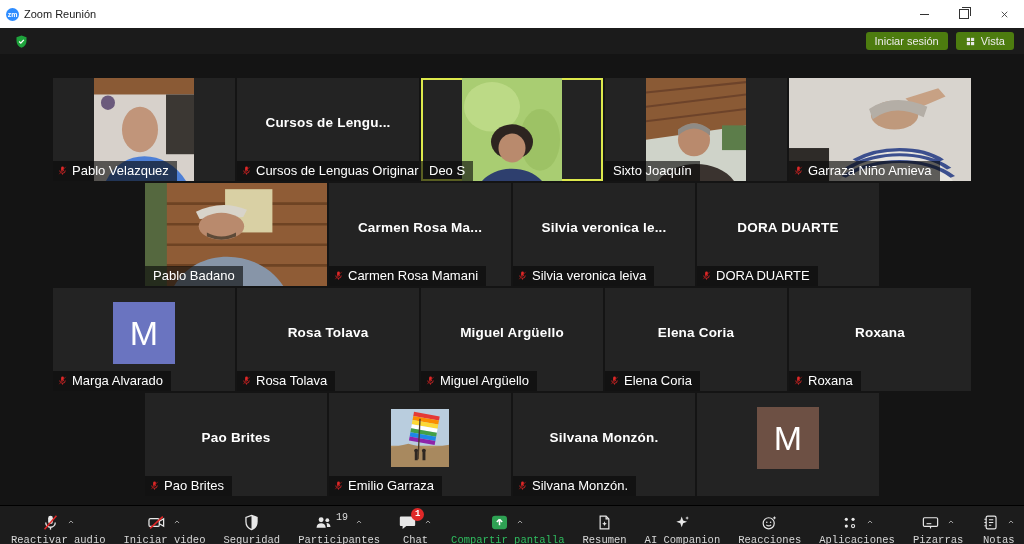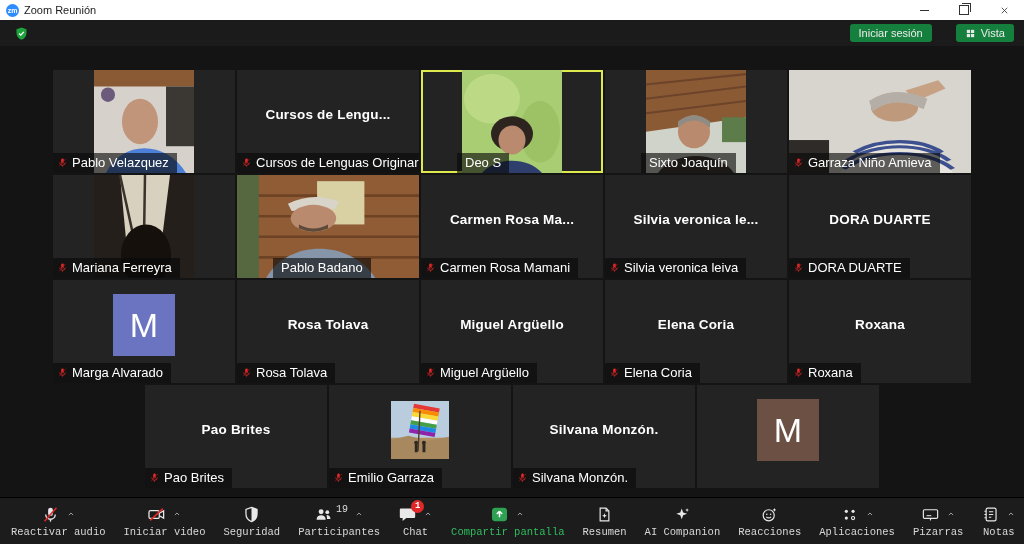--- a/index.html
+++ b/index.html
@@ -1,47 +1,47 @@
 <!DOCTYPE html>
 <html><head>
 <meta charset="utf-8">
 <style>
   html,body{margin:0;padding:0;background:#000;}
   body{width:1024px;height:544px;overflow:hidden;font-family:"Liberation Sans",sans-serif;-webkit-font-smoothing:antialiased;}
 
   
-  .titlebar{height:20px;background:#ffffff;display:flex;align-items:center;padding-left:6px;font-size:11px;color:#1a1a1a;}
+  .titlebar{height:28px;background:#ffffff;display:flex;align-items:center;padding-left:6px;font-size:11px;color:#1a1a1a;}
   .zmlogo{width:13px;height:13px;border-radius:50%;background:#2D8CFF;color:#fff;font-size:7px;font-weight:bold;display:flex;align-items:center;justify-content:center;margin-right:5px;}
   .wctrls{margin-left:auto;display:flex;height:100%;}
   .wbtn{width:40px;height:100%;display:flex;align-items:center;justify-content:center;}
   .minbar{width:9px;height:1px;background:#333;display:block;}
   .restore{width:8px;height:8px;border:1px solid #333;position:relative;display:block;}
   .restore:before{content:"";position:absolute;left:2px;top:-3px;width:8px;height:8px;border:1px solid #333;border-left:none;border-bottom:none;}
 
   
   .topbar{height:26px;background:#1b1b1b;display:flex;align-items:center;padding:0 10px;}
   .gshield{width:15px;height:15px;margin-left:4px;}
   .tb-right{margin-left:auto;display:flex;align-items:center;}
-  .tbbtn{background:#15803d;border-radius:3px;color:#ececec;font-size:11px;padding:3px 9px;margin-left:24px;display:flex;align-items:center;gap:5px;cursor:pointer;}
+  .tbbtn{background:#4d7c0f;border-radius:3px;color:#ececec;font-size:11px;padding:3px 9px;margin-left:8px;display:flex;align-items:center;gap:5px;cursor:pointer;}
   .gridico{width:11px;height:11px;}
 
   
   .gallery{height:451px;background:#141414;padding-top:24px;box-sizing:border-box;display:flex;flex-direction:column;gap:2px;align-items:center;}
   .grow{display:flex;gap:2px;justify-content:center;}
   .tile{position:relative;background:#232323;width:182px;height:103px;flex:0 0 auto;overflow:hidden;}
   .tile.active{box-shadow:inset 0 0 0 2px #dde94c;}
   .portrait{position:absolute;left:50%;top:0;transform:translateX(-50%);width:55%;height:100%;}
   svg.scene{display:block;width:100%;height:100%;}
   .center-name{position:absolute;left:0;right:0;top:0;bottom:14px;display:flex;align-items:center;justify-content:center;color:#fff;font-weight:bold;font-size:13.5px;letter-spacing:.2px;text-align:center;}
   .avatar{position:absolute;left:50%;top:44%;transform:translate(-50%,-50%);width:62px;height:62px;display:flex;align-items:center;justify-content:center;color:#fff;font-size:34px;}
   .av-blue{background:#6a74c0;}
   .av-brown{background:#6d5044;}
   .avimg{position:absolute;left:50%;top:44%;transform:translate(-50%,-50%);width:58px;height:58px;}
   .tag{position:absolute;left:0;bottom:0;display:flex;align-items:center;gap:4px;background:rgba(8,8,8,.62);color:#fff;font-size:13px;padding:2px 8px 3px 4px;max-width:96%;white-space:nowrap;overflow:hidden;z-index:3;}
-  .tag.nomic{padding-left:8px;margin-left:36px;}
+  .tag.nomic{padding-left:8px;}
   .mictag{width:11px;height:11px;flex:0 0 auto;}
 
   
   .bottombar{height:47px;background:#1c1c1c;border-top:1px solid #000;box-sizing:border-box;display:flex;align-items:stretch;padding-left:2px;}
   .titem{display:flex;flex-direction:column;align-items:center;justify-content:center;gap:2px;padding:0 9px;cursor:pointer;font-family:Liberation Mono, monospace;}
   .irow{display:flex;align-items:center;height:20px;}
   .tico{width:19px;height:19px;}
   .chev{width:10px;height:10px;margin-left:6px;}
   .tlabel{font-size:10.5px;color:#d8d8d8;white-space:nowrap;}
   .share-item .tlabel{color:#2fbd5f;}
@@ -256,36 +256,20 @@
       <div class="tag">
         <svg class="mictag" viewBox="0 0 24 24">
             <use href="#micoff-red"></use>
           </svg>
         <span>Garraza Niño Amieva</span>
       </div>
     </div>
   </div>
 
   <div class="grow">
-    <div class="tile">
-      <div class="portrait">
-        <svg class="scene" viewBox="0 0 100 100" preserveAspectRatio="none">
-          <rect width="100" height="100" fill="#241f1b"></rect>
-          <path d="M26 0 L76 0 L68 62 L32 62 Z" fill="#d9d1c0"></path>
-          <path d="M51 0 L50 62 M26 0 L40 62" stroke="#3a332c" stroke-width="2.5" fill="none"></path>
-          <ellipse cx="52" cy="78" rx="25" ry="30" fill="#15100c"></ellipse>
-        </svg>
-      </div>
-      <div class="tag">
-        <svg class="mictag" viewBox="0 0 24 24">
-            <use href="#micoff-red"></use>
-          </svg>
-        <span>Mariana Ferreyra</span>
-      </div>
-    </div>
 
     <div class="tile">
       <svg class="scene" viewBox="0 0 100 100" preserveAspectRatio="none">
         <rect width="100" height="100" fill="#8f5c36"></rect>
         <path d="M0 20 H100 M0 40 H100 M0 60 H100 M0 80 H100" stroke="#6e4323" stroke-width="2.5" fill="none"></path>
         <rect x="0" y="0" width="12" height="100" fill="#55683f"></rect>
         <rect x="44" y="6" width="26" height="42" fill="#d9d0a4"></rect>
         <path d="M28 28 Q42 16 56 26 L54 33 L30 35 Z" fill="#d8d4ca"></path>
         <ellipse cx="42" cy="42" rx="12.5" ry="13" fill="#b98a6d"></ellipse>
         <path d="M34 48 Q42 56 50 48 L50 52 Q42 58 34 52 Z" fill="#5d4a38"></path>

